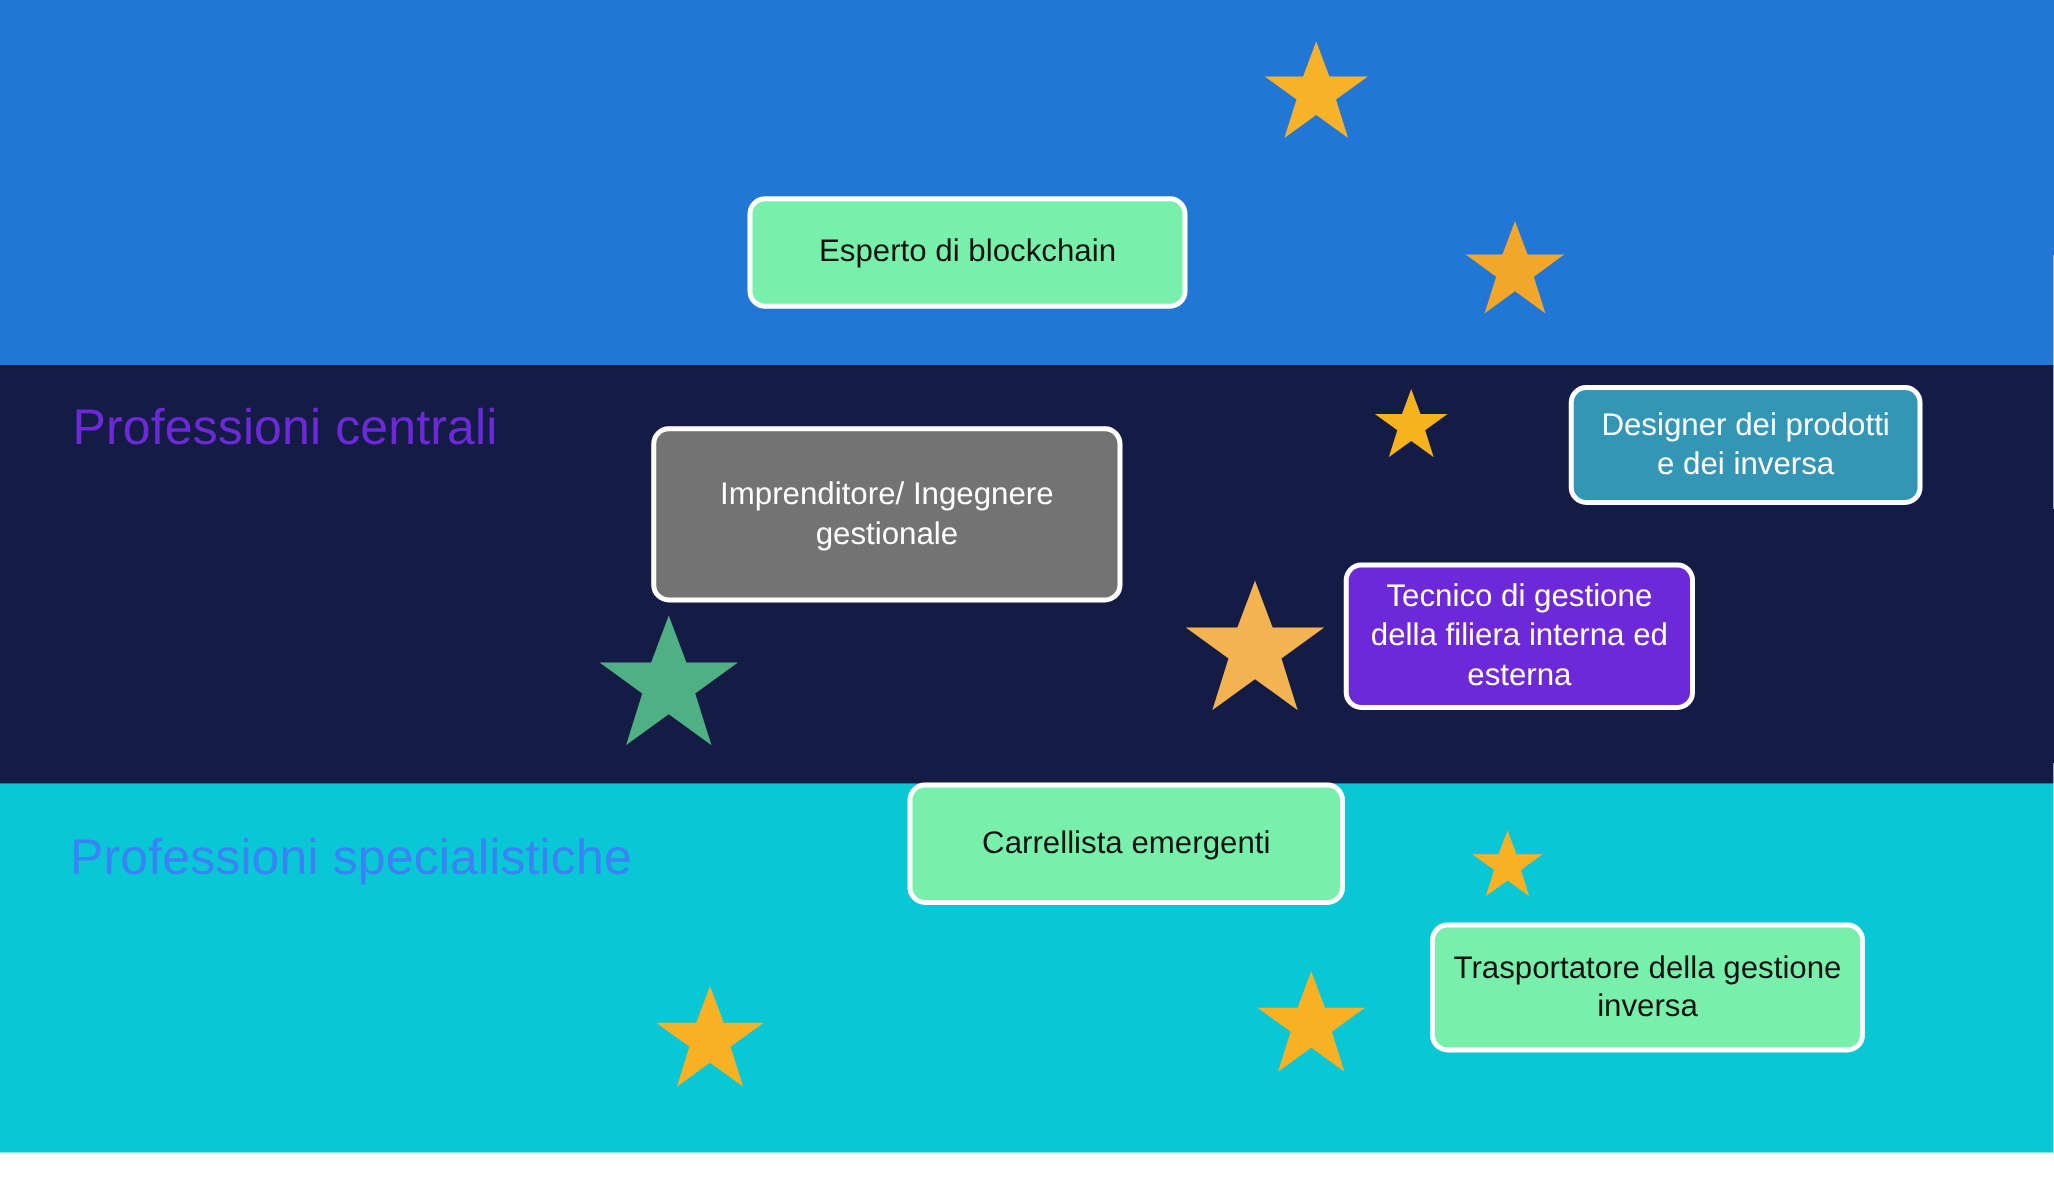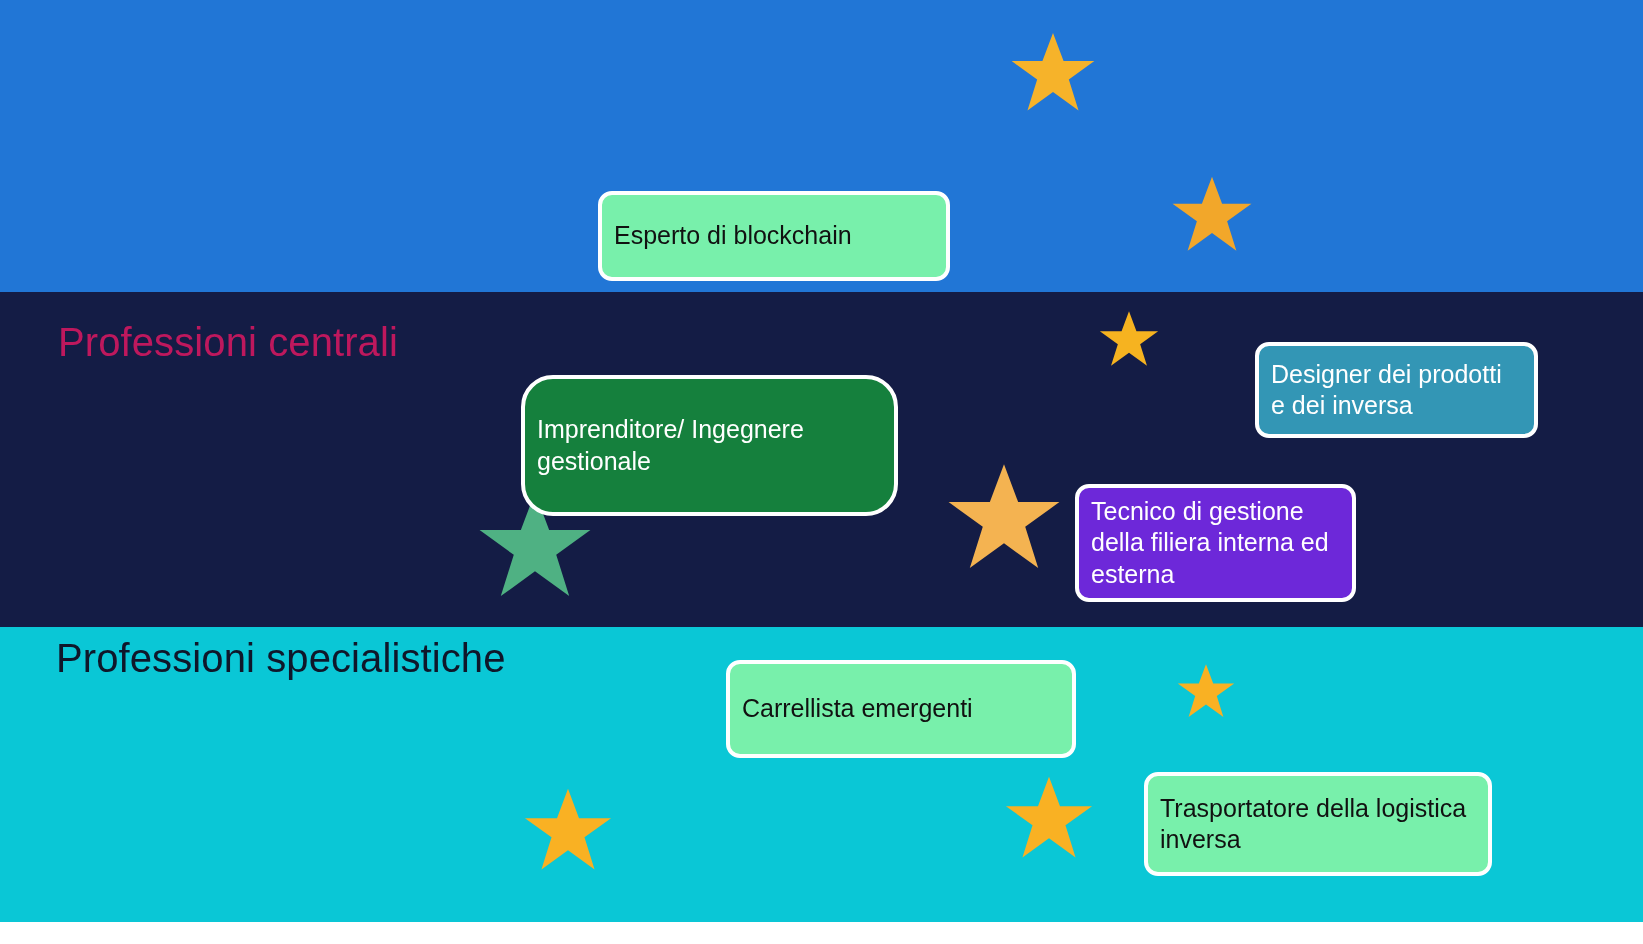--- a/index.html
+++ b/index.html
@@ -63,24 +63,23 @@
     color: #ffffff;
   }
   .card {
     position: absolute;
     box-sizing: border-box;
     border: 4px solid #ffffff;
     border-radius: 14px;
     display: flex;
     align-items: center;
     justify-content: center;
-    text-align: left;
+    text-align: center;
     line-height: 1.26;
     padding: 6px 12px;
-    margin-top: 34px;
   }
   .card span {
     display: block;
     width: 100%;
   }
   #card-blockchain {
     left: 598px;
     top: 157px;
     width: 352px;
     height: 90px;
@@ -140,24 +139,24 @@
   .star svg { display: block; width: 100%; height: 100%; }
 </style>
 </head>
 <body>
 
 <div id="canvas">
 
   <div class="band" id="band-emergenti" style="background: rgb(33, 118, 214);"></div>
 
   <div class="band" id="band-centrali" style="background: rgb(20, 28, 69);"></div>
-  <div class="band-title" id="title-centrali" style="color: #be185d;">Professioni centrali</div>
+  <div class="band-title" id="title-centrali" style="color: #6d28d9;">Professioni centrali</div>
 
   <div class="band" id="band-specialistiche" style="background: rgb(10, 199, 214);"></div>
-  <div class="band-title" id="title-specialistiche" style="color: #0f172a;">Professioni specialistiche</div>
+  <div class="band-title" id="title-specialistiche" style="color: #3b82f6; margin-top: 28px;">Professioni specialistiche</div>
 
   <span class="star" id="star-emergenti-1" style="left: 1009px; top: 31px; width: 88px; height: 84px;">
     <svg viewBox="0 0 100 95">
         <polygon points="50,2 62,34 97,34 68,55 79,90 50,69 21,90 32,55 3,34 38,34" fill="#f6b32a"></polygon>
       </svg>
   </span>
   <span class="star" id="star-emergenti-2" style="left: 1170px; top: 175px; width: 84px; height: 80px;">
     <svg viewBox="0 0 100 95">
         <polygon points="50,2 62,34 97,34 68,55 79,90 50,69 21,90 32,55 3,34 38,34" fill="#f2a72a"></polygon>
       </svg>
@@ -190,33 +189,33 @@
   <span class="star" id="star-spec-3" style="left: 1003px; top: 775px; width: 92px; height: 87px;">
     <svg viewBox="0 0 100 95">
         <polygon points="50,2 62,34 97,34 68,55 79,90 50,69 21,90 32,55 3,34 38,34" fill="#f9b123"></polygon>
       </svg>
   </span>
 
   <div class="card" id="card-blockchain" style="background: rgb(120, 240, 171); color: rgb(17, 17, 17);">
     <span>Esperto di blockchain</span>
   </div>
 
-  <div class="card" id="card-imprenditore" style="background: #15803d; color: rgb(255, 255, 255); border-radius: 32px;">
+  <div class="card" id="card-imprenditore" style="background: #737373; color: rgb(255, 255, 255);">
     <span>Imprenditore/ Ingegnere gestionale</span>
   </div>
 
   <div class="card" id="card-designer" style="background: rgb(51, 150, 181); color: rgb(255, 255, 255);">
     <span>Designer dei prodotti e dei inversa</span>
   </div>
 
   <div class="card" id="card-tecnico" style="background: #6d28d9; color: rgb(255, 255, 255);">
     <span>Tecnico di gestione della filiera interna ed esterna</span>
   </div>
 
   <div class="card" id="card-carrellista" style="background: rgb(120, 240, 171); color: rgb(17, 17, 17);">
     <span>Carrellista emergenti</span>
   </div>
 
   <div class="card" id="card-trasportatore" style="background: rgb(120, 240, 171); color: rgb(17, 17, 17);">
-    <span>Trasportatore della logistica inversa</span>
+    <span>Trasportatore della gestione inversa</span>
   </div>
 
 </div>
 
 </body></html>

